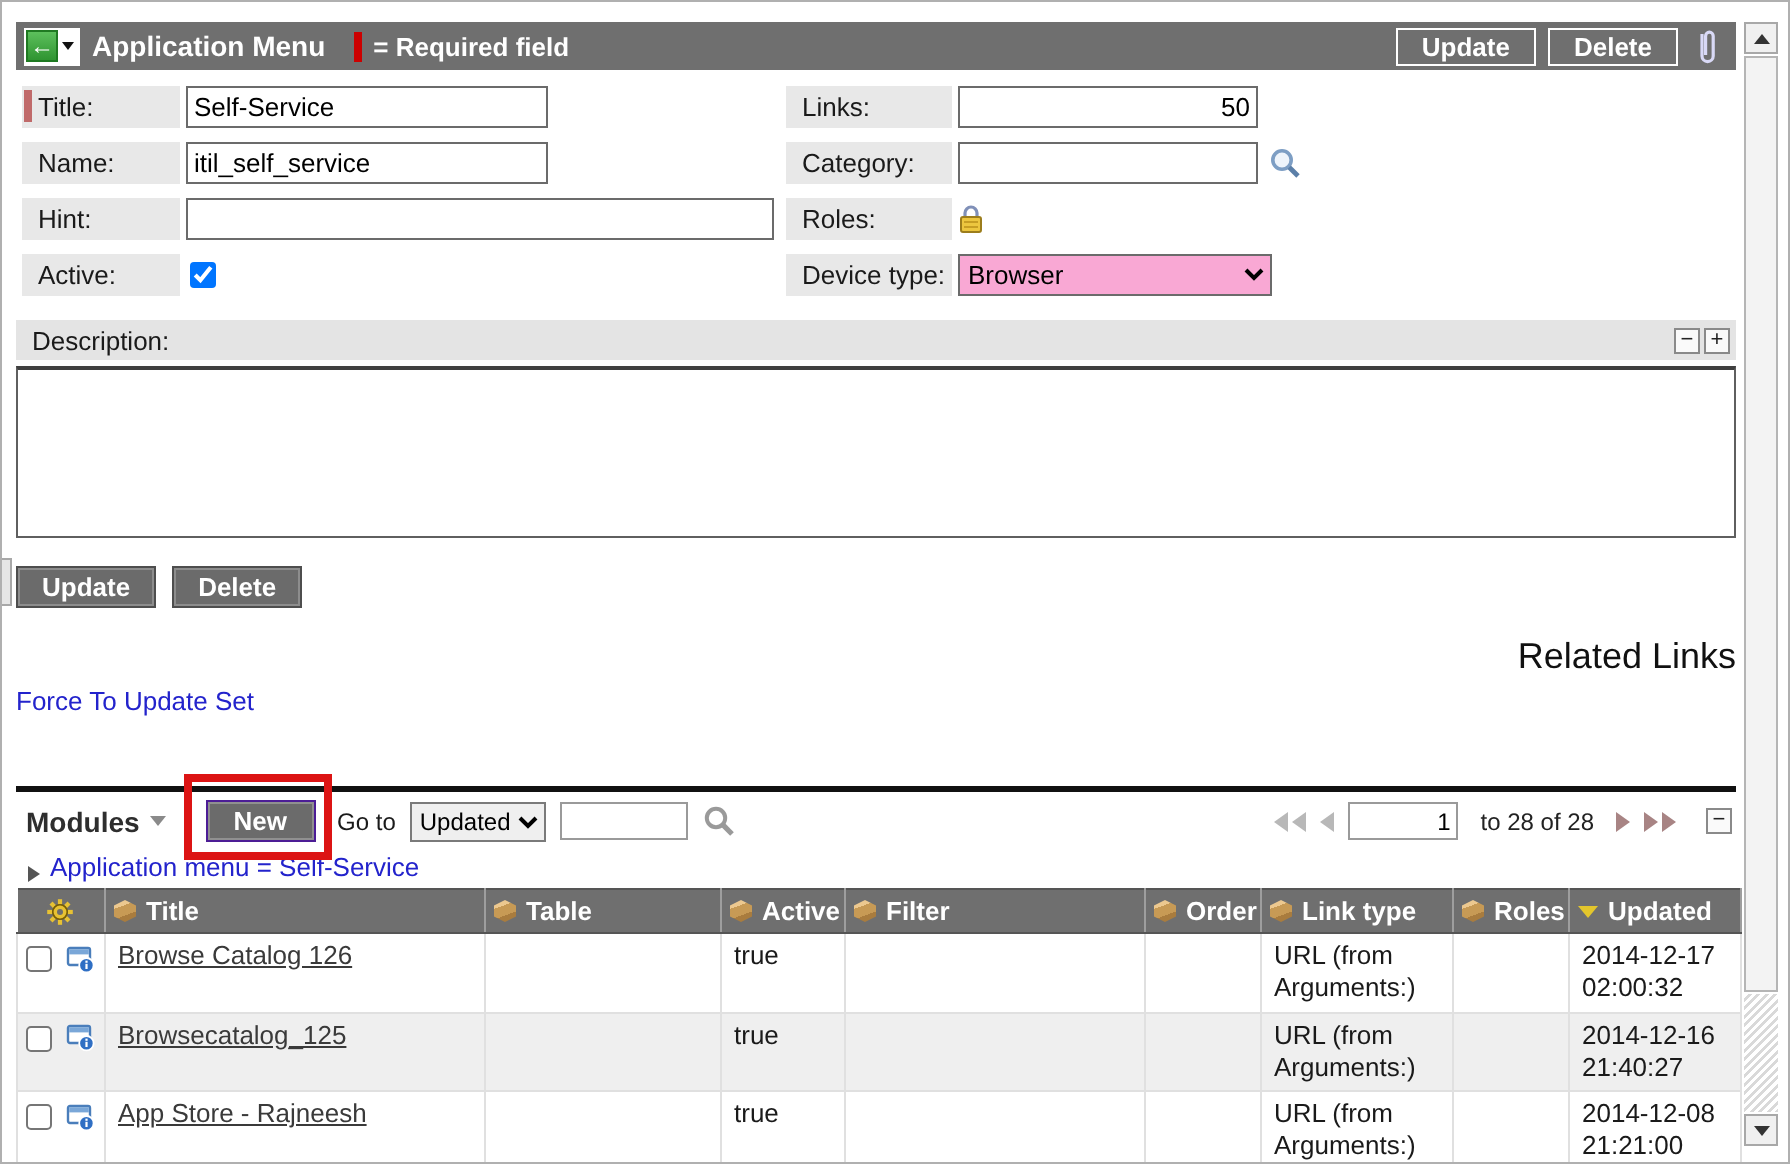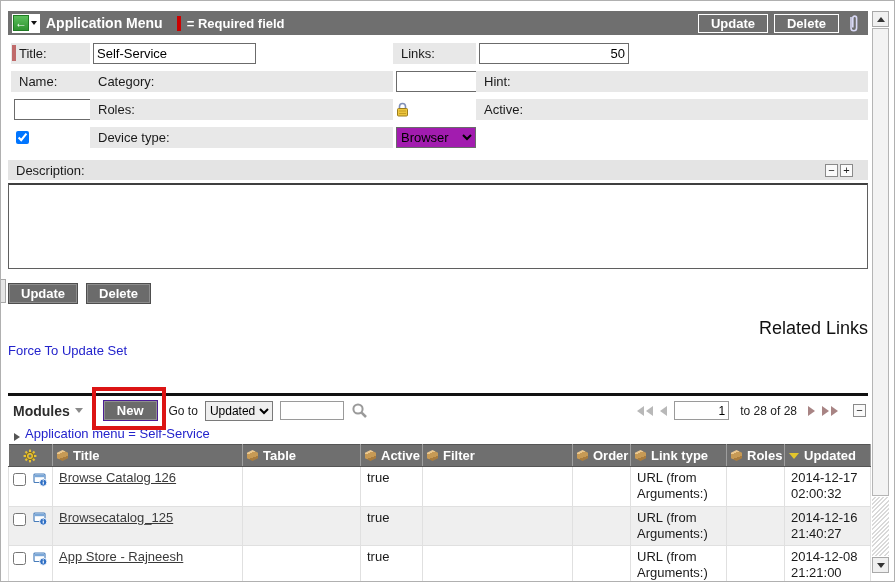--- a/index.html
+++ b/index.html
@@ -29,27 +29,27 @@
   .tb-spacer { flex:1; }
   .tb-btn { background:#6f6f6f; border:1px solid #ffffff; color:#fff; font-weight:bold; font-size:13px; padding:1px 12px; font-family:"Liberation Sans",sans-serif; cursor:pointer; }
   .clip { margin:0 4px 0 2px; }
 
   
   .form-area { margin-top:8px; padding-left:3px; display:grid; grid-template-columns:79px 303px 83px auto; row-gap:7px; }
   .lbl { height:21px; background:#e8e8e8; display:flex; align-items:center; padding:0 4px 0 8px; position:relative; white-space:nowrap; }
   .lbl.req::before { content:""; position:absolute; left:1px; top:2px; width:4px; height:16px; background:#c06a6a; }
   .fld { display:flex; align-items:center; gap:5px; padding-left:3px; }
   .txt { height:21px; border:1px solid #6b6b6b; padding:1px 3px; font-size:13px; font-family:"Liberation Sans",sans-serif; }
-  .w155 { width:163px; } .w294 { width:294px; } .w150 { width:150px; }
+  .w155 { width:181px; } .w294 { width:294px; } .w150 { width:150px; }
   .num { text-align:right; }
-  .sel { height:21px; font-size:13px; font-family:"Liberation Sans",sans-serif; border:1px solid #6b6b6b; background:#a21caf; }
+  .sel { height:21px; font-size:13px; font-family:"Liberation Sans",sans-serif; border:1px solid #6b6b6b; background:#f9a8d4; }
   .w157 { width:157px; }
   .cb { width:13px; height:13px; margin-left:2px; }
 
-  .desc-bar { margin-top:12px; height:20px; background:#e4e4e4; display:flex; align-items:center; padding:0 15px 0 8px; }
+  .desc-bar { margin-top:12px; height:20px; background:#e4e4e4; display:flex; align-items:center; padding:0 3px 0 8px; }
   .desc-bar .sp { flex:1; }
   .sqbtn { width:13px; height:13px; border:1px solid #8a8a8a; background:#fafafa; font-size:11px; line-height:10px; text-align:center; color:#222; margin-left:2px; cursor:pointer; }
   .desc-area { margin-top:3px; width:100%; height:86px; border:1px solid #5f5f5f; border-top:2px solid #3f3f3f; resize:none; font-family:"Liberation Sans",sans-serif; font-size:13px; }
 
   .btn-row { margin-top:11px; display:flex; gap:8px; }
   .gray-btn { background:#6b6b6b; border:1px solid #4e4e4e; box-shadow:inset 0 0 0 1px #8d8d8d; color:#fff; font-weight:bold; font-size:13px; padding:2px 12px; font-family:"Liberation Sans",sans-serif; cursor:pointer; }
 
   .rel-head { margin-top:14px; font-size:18px; font-weight:normal; color:#111;text-align:right; }
   .rel-link { margin-top:4px; font-size:13px; color:#2323cc; cursor:pointer; width:fit-content; }
 
@@ -121,20 +121,23 @@
       <div class="lbl req">Title:</div>
       <div class="fld">
         <input class="txt w155" type="text" value="Self-Service" style="">
       </div>
       <div class="lbl">Links:</div>
       <div class="fld">
         <input class="txt w150 num" type="text" value="50" style="">
       </div>
 
       <div class="lbl">Name:</div>
+      <div class="fld">
+        <input class="txt w155" type="text" value="itil_self_service" style="">
+      </div>
       <div class="lbl">Category:</div>
       <div class="fld">
         <input class="txt w150" type="text" value="" style="">
         <svg width="17" height="17" viewBox="0 0 17 17">
           <circle cx="7" cy="7" r="4.6" fill="#eef4fb" stroke="#7d9ec4" stroke-width="1.8"></circle>
           <line x1="10.6" y1="10.6" x2="15" y2="15" stroke="#5b7fa8" stroke-width="2.4"></line>
         </svg>
       </div>
 
       <div class="lbl">Hint:</div>

